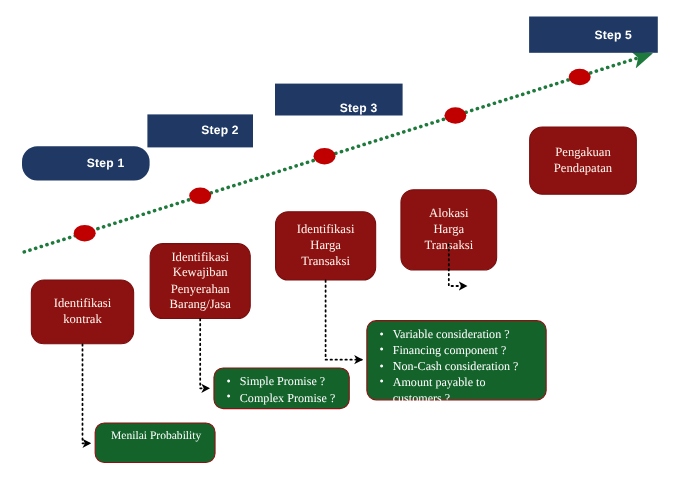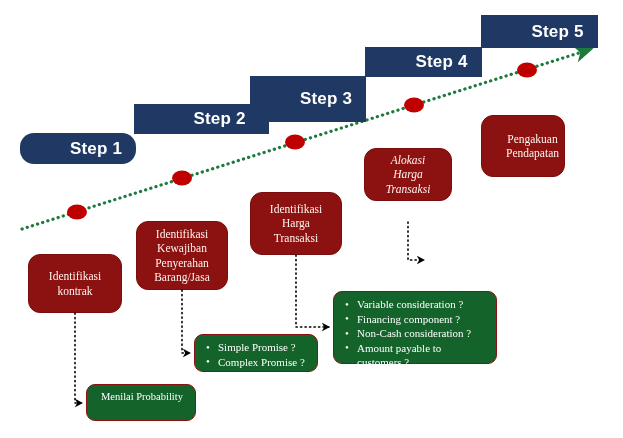--- a/index.html
+++ b/index.html
@@ -16,36 +16,36 @@
     font-family: "Liberation Serif", serif;
   }
 
   
   .step-box {
     position: absolute;
     background: #1F3864;
     color: #ffffff;
     font-family: "Liberation Sans", sans-serif;
     font-weight: bold;
-    font-size: 17px;
+    font-size: 11px;
     display: flex;
     align-items: center;
     justify-content: center;
     letter-spacing: 0.2px;
     box-sizing: border-box;
     z-index: 5;
   }
   .step-box .step-label {
     
     position: relative;
     left: 18px;
   }
   #step-1 { left: 20px;  top: 133px; width: 116px; height: 31px; border-radius: 14px; }
-  #step-2 { left: 134px; top: 104px; width: 135px; height: 30px; }
-  #step-3 { left: 250px; top: 76px;  width: 116px; height: 46px; }
+  #step-2 { left: 134px; top: 104px; width: 96px; height: 30px; }
+  #step-3 { left: 250px; top: 76px;  width: 116px; height: 29px; align-items: flex-end; }
   #step-4 { left: 365px; top: 47px;  width: 117px; height: 30px; }
   #step-5 { left: 481px; top: 15px;  width: 117px; height: 33px; }
 
   
   .red-box {
     position: absolute;
     background: #8C1111;
     border: 1.5px solid #7A0E0E;
     border-radius: 12px;
     color: #FFF4EC;
@@ -56,22 +56,22 @@
     display: flex;
     align-items: center;
     justify-content: center;
     box-sizing: border-box;
     padding: 3px 5px;
     z-index: 6;
   }
   #red-1 { left: 28px;  top: 254px; width: 94px;  height: 59px; }
   #red-2 { left: 136px; top: 221px; width: 92px;  height: 69px; }
   #red-3 { left: 250px; top: 192px; width: 92px;  height: 63px; }
-  #red-4 { left: 364px; top: 148px; width: 88px;  height: 53px; font-style: italic; }
-  #red-5 { left: 481px; top: 115px; width: 84px;  height: 62px; justify-content: flex-end; }
+  #red-4 { left: 364px; top: 172px; width: 88px;  height: 74px; }
+  #red-5 { left: 481px; top: 115px; width: 98px;  height: 62px; }
 
   
   .green-box {
     position: absolute;
     background: #14632B;
     border: 1.5px solid #8C1111;
     border-radius: 9px;
     color: #FFFFFF;
     font-family: "Liberation Serif", serif;
     font-size: 11px;
@@ -147,23 +147,20 @@
   </svg>
 
   <div class="step-box" id="step-1">
     <span class="step-label">Step 1</span>
   </div>
   <div class="step-box" id="step-2">
     <span class="step-label">Step 2</span>
   </div>
   <div class="step-box" id="step-3">
     <span class="step-label">Step 3</span>
-  </div>
-  <div class="step-box" id="step-4">
-    <span class="step-label">Step 4</span>
   </div>
   <div class="step-box" id="step-5">
     <span class="step-label">Step 5</span>
   </div>
 
   <div class="red-box" id="red-1">
     <span>Identifikasi<br>kontrak</span>
   </div>
   <div class="red-box" id="red-2">
     <span>Identifikasi<br>Kewajiban<br>Penyerahan<br>Barang/Jasa</span>

